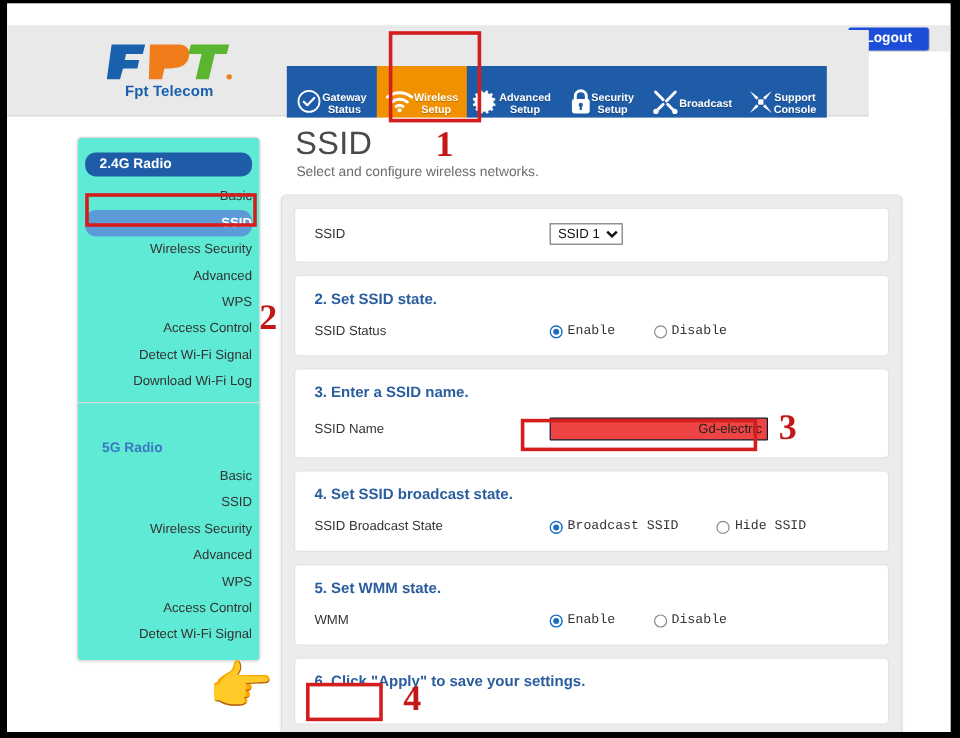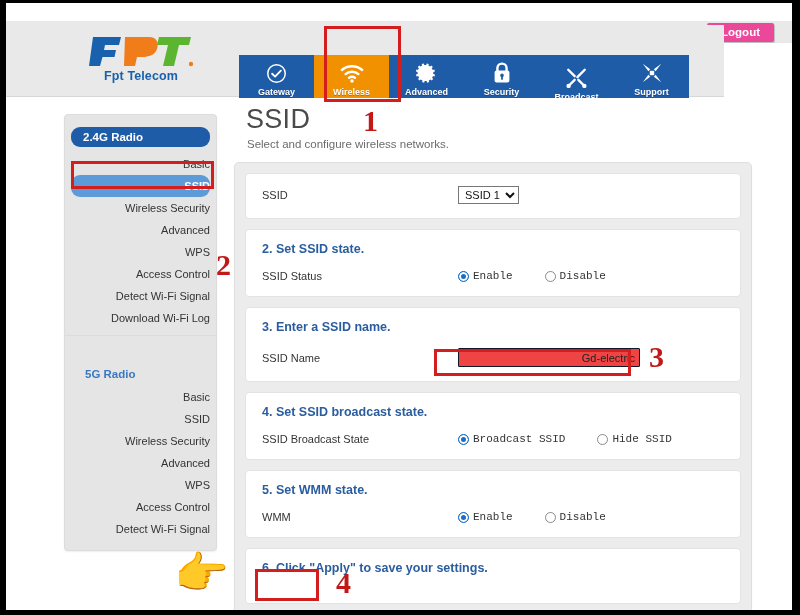--- a/index.html
+++ b/index.html
@@ -33,21 +33,21 @@
     background: #e9e9e9;
   }
   .topbar-inner {
     position: absolute; right: 18px; top: 0;
     height: 22px; display: flex; align-items: center; gap: 16px;
   }
   .home-gateway {
     font-size: 12.5px; color: #8b8b8b; letter-spacing: .2px;
   }
   .logout-btn {
-    background: #ec4899; color: #ffffff;
+    background: #1d4ed8; color: #ffffff;
     font-size: 11.5px; font-weight: bold;
     padding: 3px 14px 4px 14px;
     border: none; border-radius: 2px;
     box-shadow: 1px 1px 0 rgba(0,0,0,.18);
     line-height: 12px;
     cursor: pointer;
   }
 
   
   .headerband {
@@ -68,21 +68,21 @@
 
   
   .nav {
     position: absolute; left: 233px; top: 30px;
     height: 57px; width: 450px;
     background: #1f5ca8;
     display: flex;
   }
   .nav-item {
     width: 75px; height: 57px;
-    display: flex; flex-direction: column;
+    display: flex; flex-direction: row;
     align-items: center; justify-content: center;
     color: #ffffff; cursor: pointer;
     padding-top: 2px;
   }
   .nav-item.active { background: #f29100; }
   .nav-ico { height: 22px; display:flex; align-items:center; justify-content:center; }
   .nav-label {
     font-size: 9px; line-height: 10px; text-align: center;
     font-weight: bold; margin-top: 3px;
     text-shadow: 0 1px 0 rgba(0,0,0,.25);
@@ -91,21 +91,21 @@
   
   .bodyarea {
     position: absolute; left: 0; top: 95px;
     width: 786px; height: 512px; background: #ffffff;
   }
 
   
   .sidebar {
     position: absolute; left: 58px; top: 16px;
     width: 153px;
-    background: #e5e5e5;
+    background: #5eead4;
     border: 1px solid #dcdcdc;
     border-radius: 4px;
     padding: 8px 0 10px 0;
     box-shadow: 0 1px 2px rgba(0,0,0,.07);
   }
   .grp-head {
     margin: 4px 6px 6px 6px;
     background: #1f5ca8;
     color: #ffffff;
     font-size: 11.5px; font-weight: bold;

